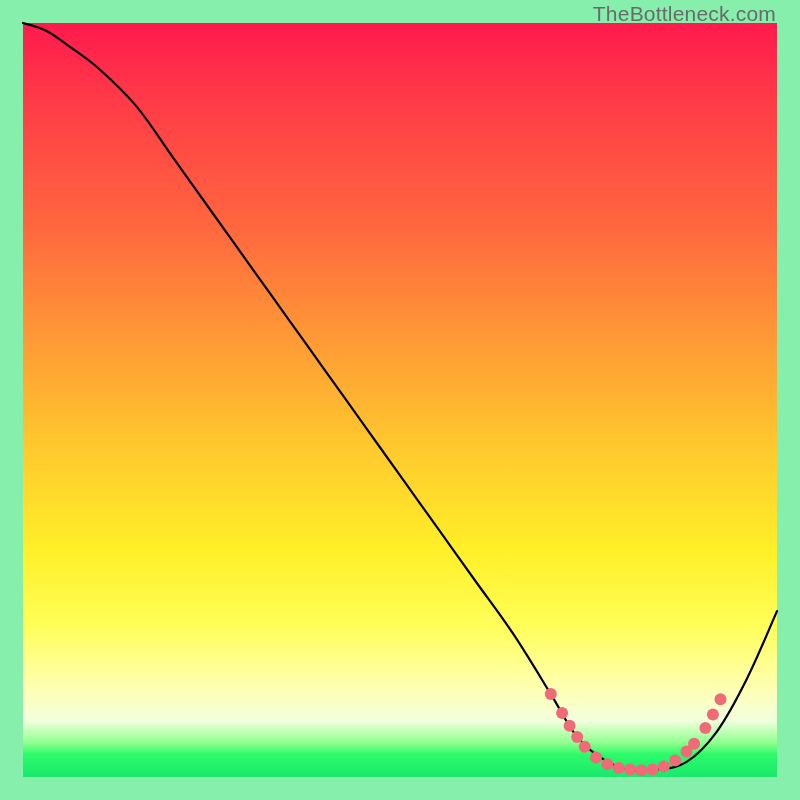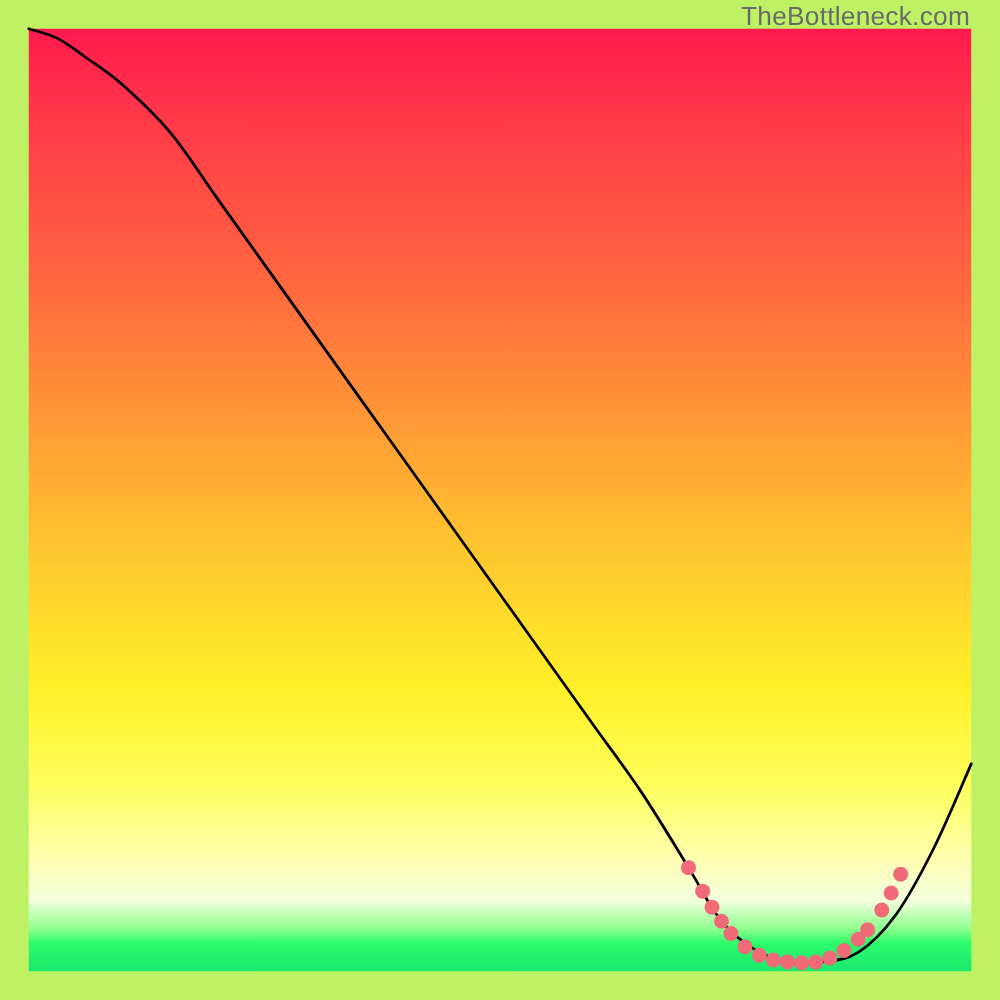--- a/index.html
+++ b/index.html
@@ -8,21 +8,21 @@
     width: 800px;
     height: 800px;
     background: #000;
     overflow: hidden;
     font-family: Arial, Helvetica, sans-serif;
   }
   .frame {
     position: relative;
     width: 800px;
     height: 800px;
-    background: #bef264;
+    background: #86efac;
   }
   .plot {
     position: absolute;
     left: 23px;
     top: 23px;
     width: 754px;
     height: 754px;
     
     background: linear-gradient(
       to bottom,

